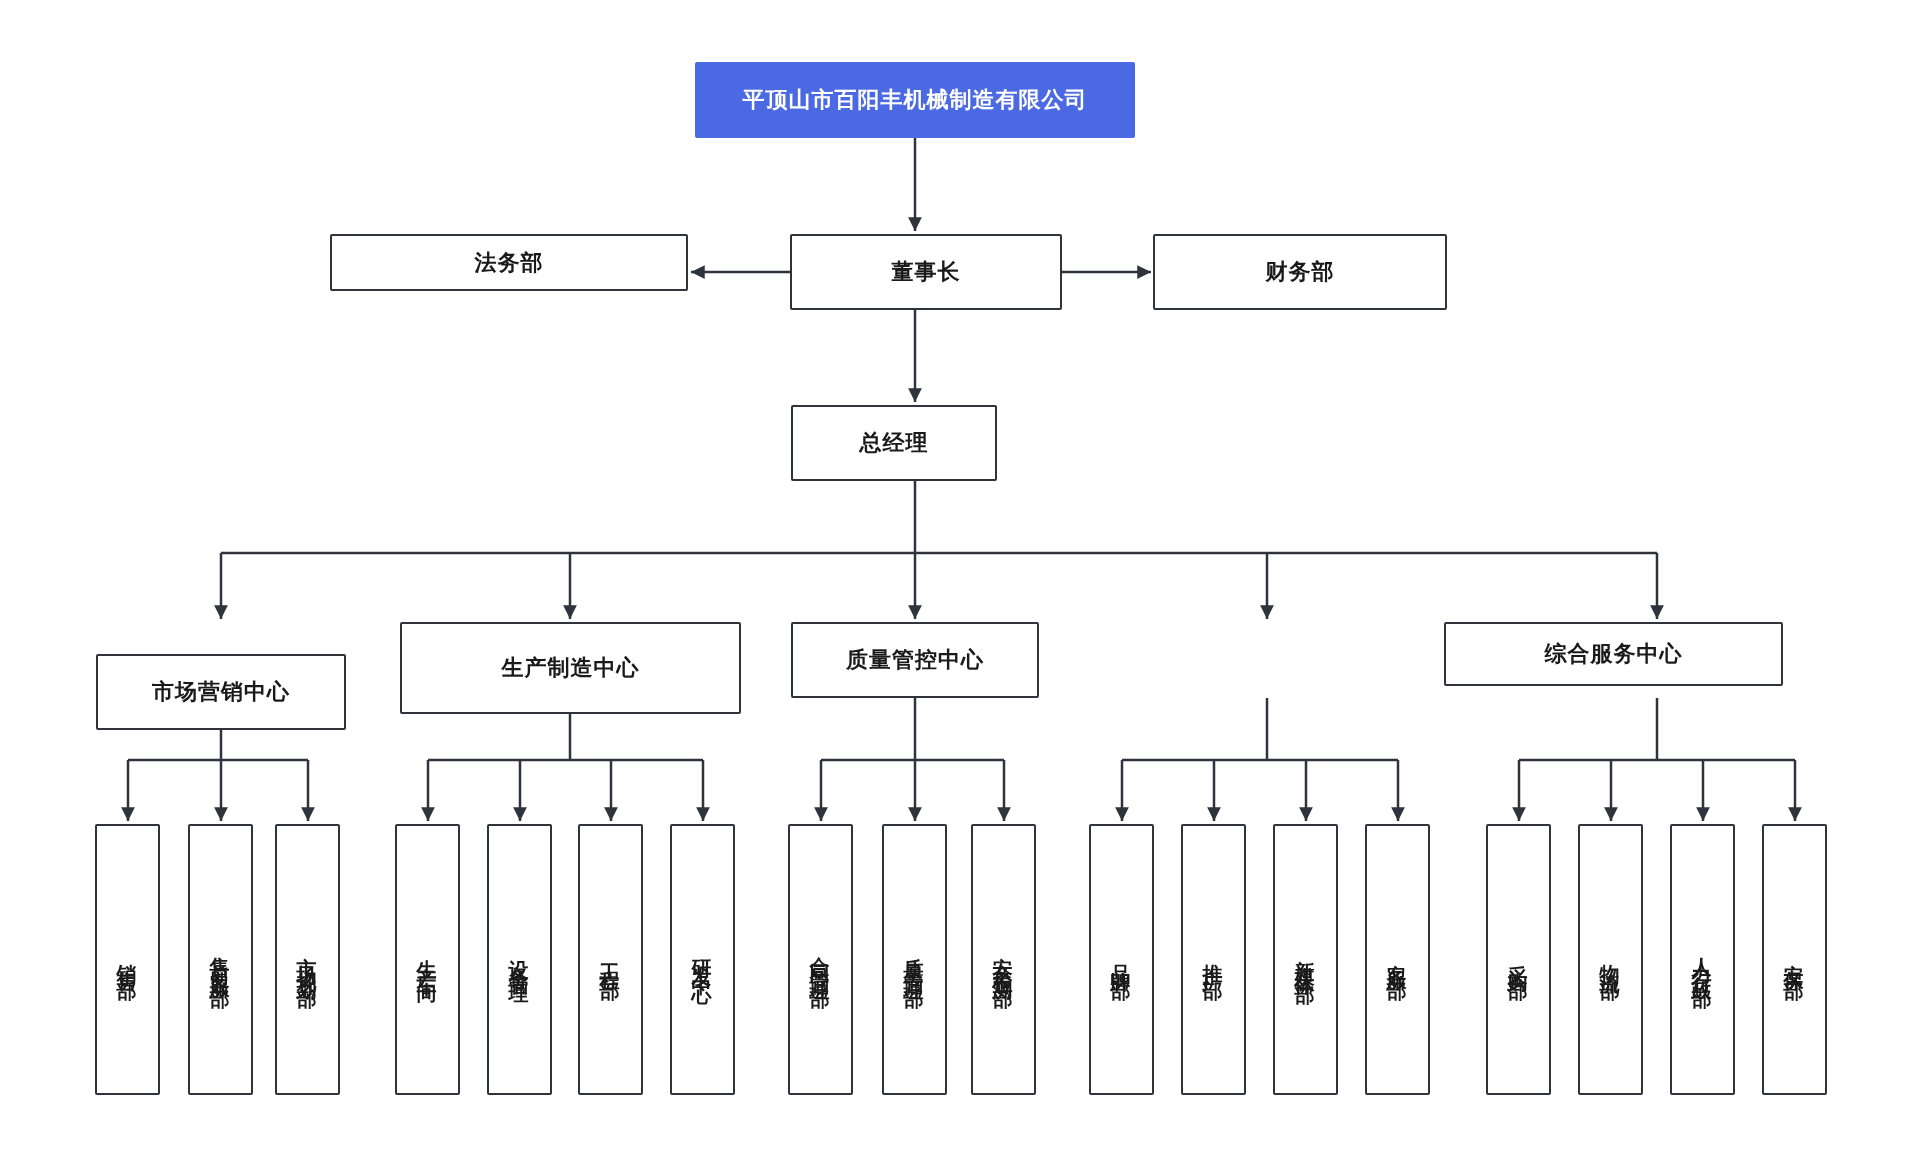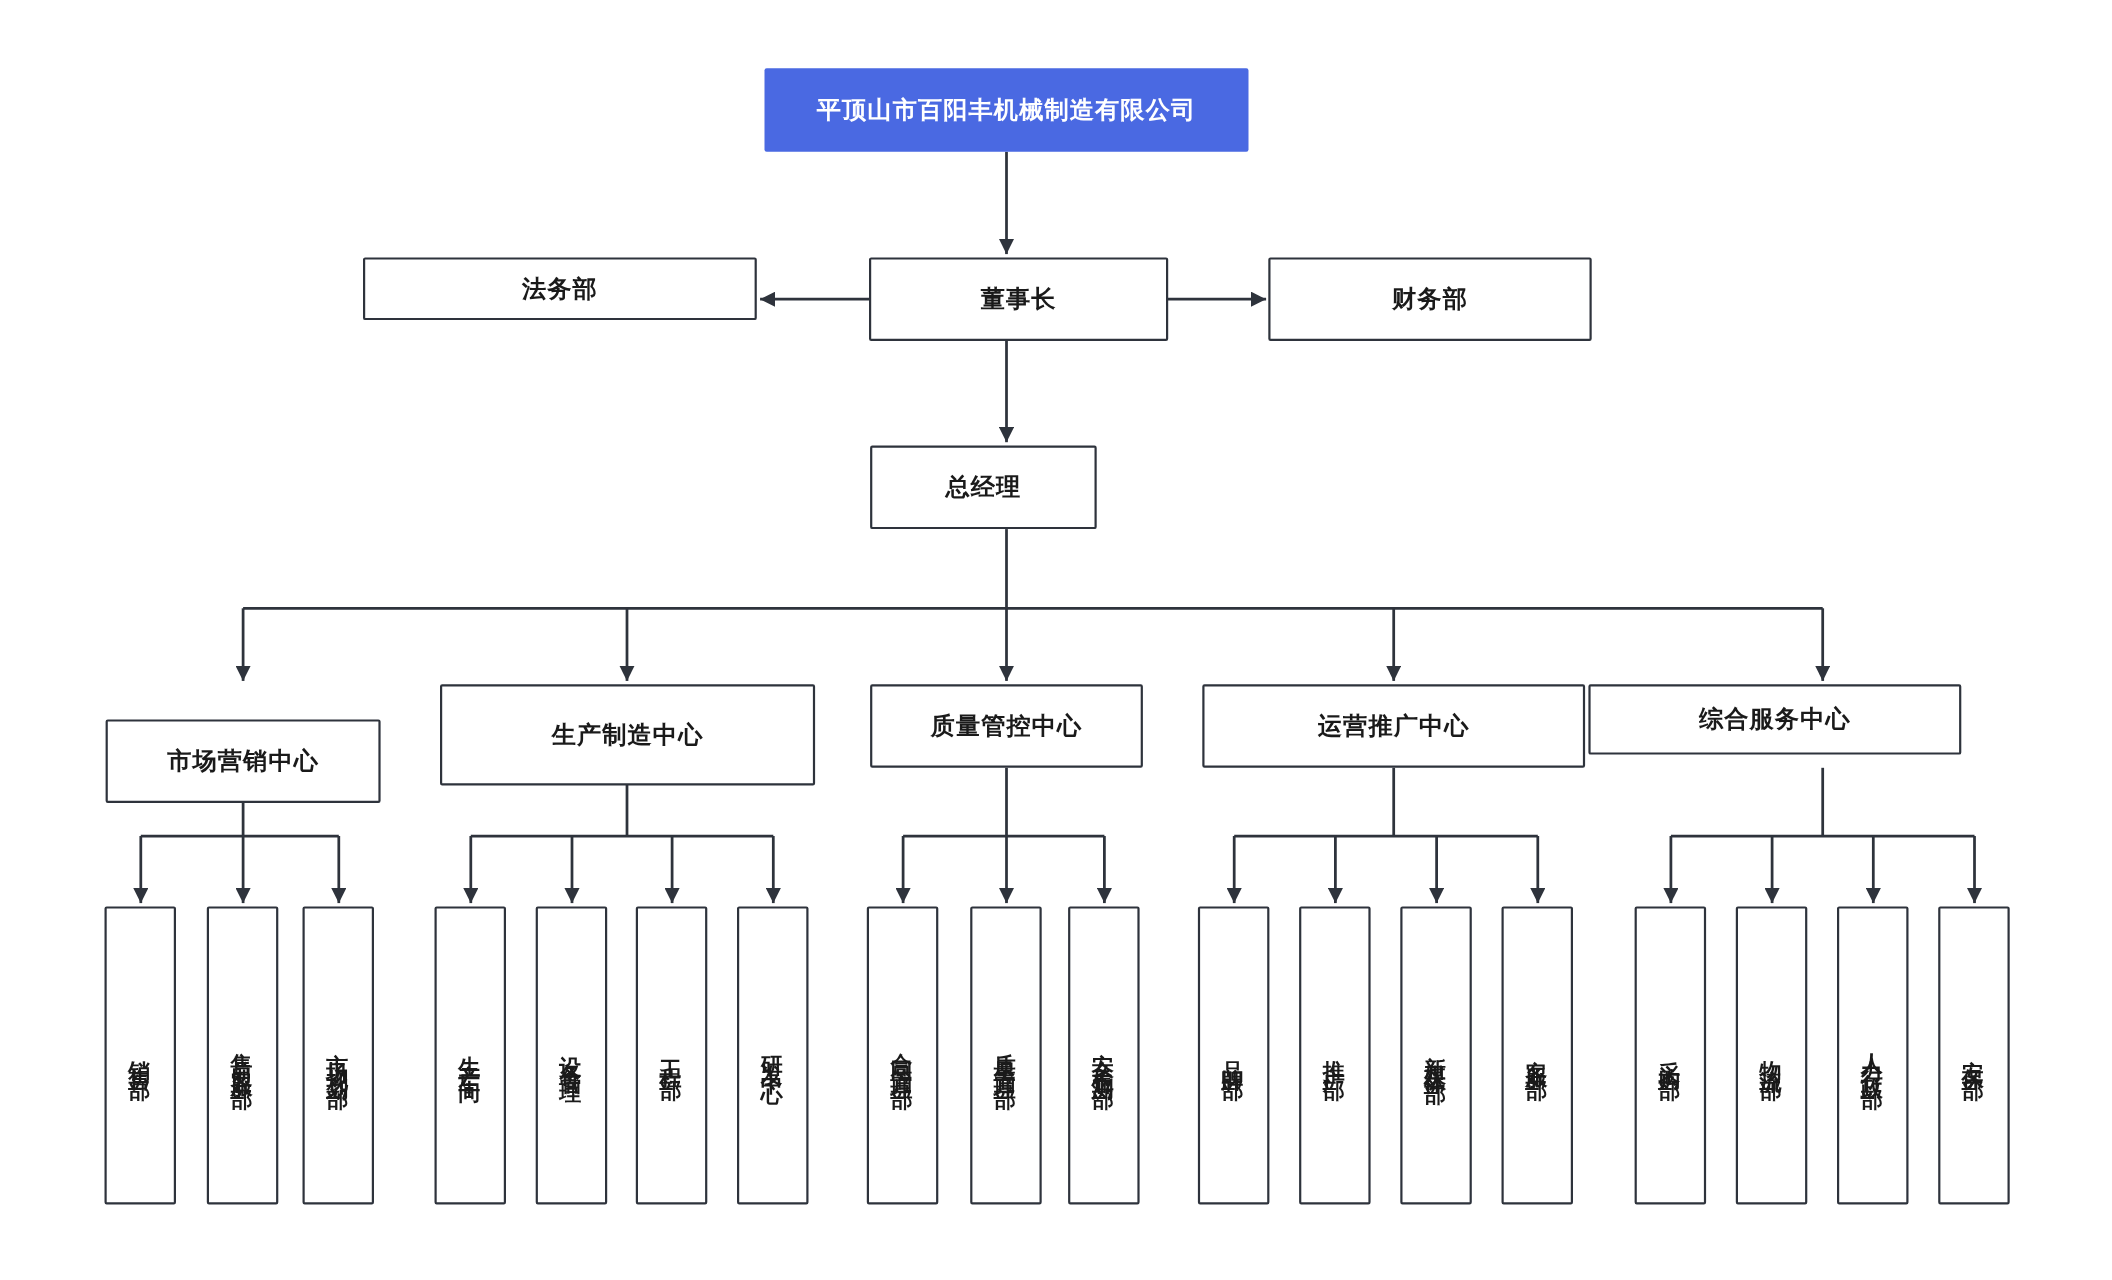--- a/index.html
+++ b/index.html
@@ -139,23 +139,20 @@
 
   <div class="node" style="left:96px;top:654px;width:250px;height:76px">
     <span class="lbl">市场营销中心</span>
   </div>
   <div class="node" style="left:400px;top:622px;width:341px;height:92px">
     <span class="lbl">生产制造中心</span>
   </div>
   <div class="node" style="left:791px;top:622px;width:248px;height:76px">
     <span class="lbl">质量管控中心</span>
   </div>
-  <div class="node" style="left:1093px;top:622px;width:348px;height:76px">
-    <span class="lbl">运营推广中心</span>
-  </div>
   <div class="node" style="left:1444px;top:622px;width:339px;height:64px">
     <span class="lbl">综合服务中心</span>
   </div>
 
   <div class="node" style="left:95px;top:824px;width:65px;height:271px">
     <span class="lbl v">销售部</span>
   </div>
   <div class="node" style="left:188px;top:824px;width:65px;height:271px">
     <span class="lbl v">售前客服部</span>
   </div>

